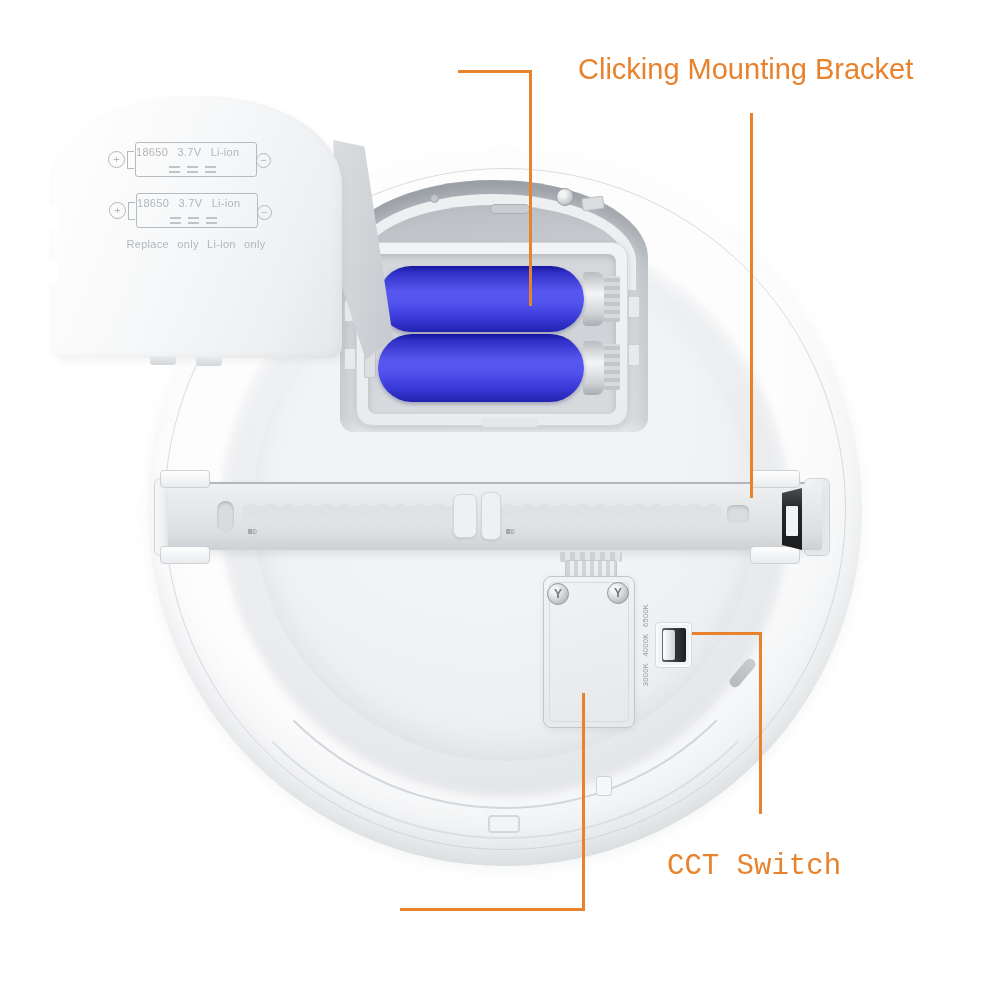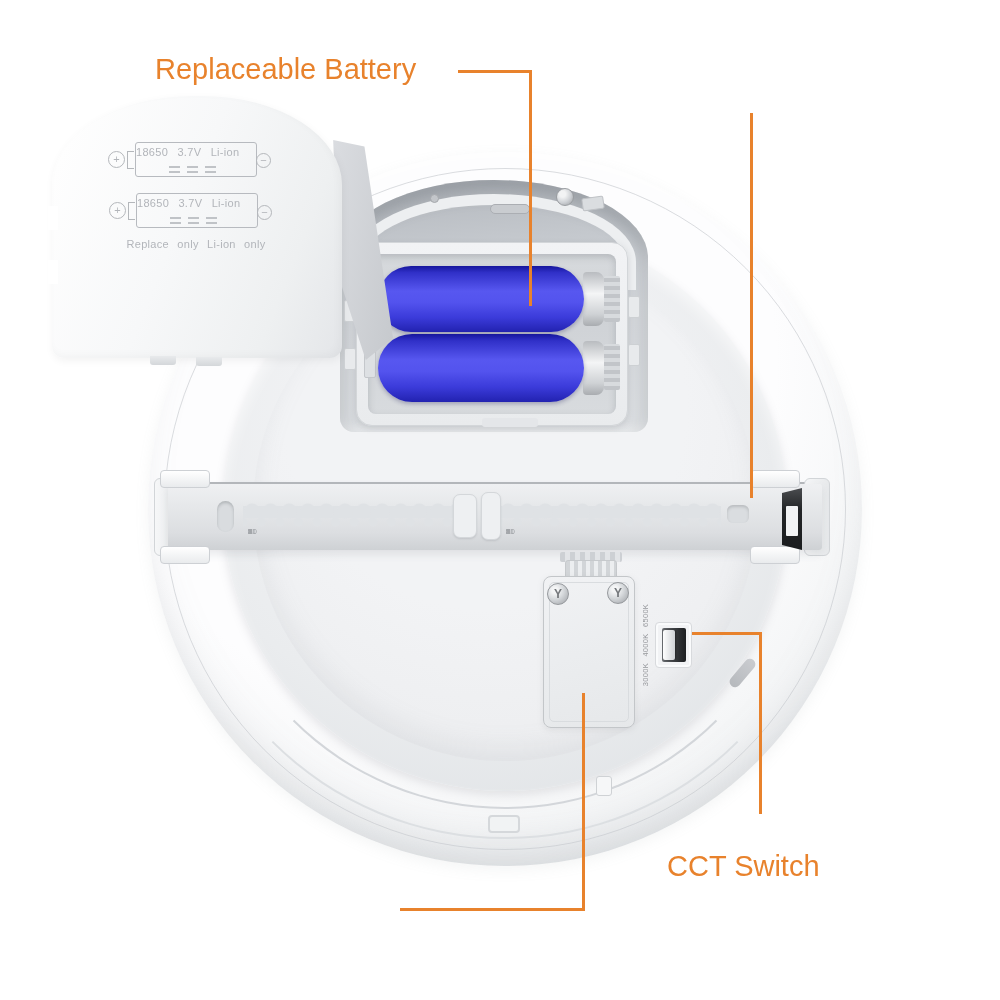--- a/index.html
+++ b/index.html
@@ -282,26 +282,26 @@
   <div class="bat-outline" style="left:136px;top:193px;">
     <span class="lbl">18650 3.7V Li-ion</span>
     <div class="dashes"></div>
   </div>
   <div class="polarity" style="left:257px;top:205px;width:15px;height:15px;">
       <span>−</span>
     </div>
 
   <div class="plate-note">Replace only Li-ion only</div>
 
-  <div class="callout" style="left:155px;top:53px;">Replaceable Battery</div>
   <div class="oline" style="left:458px;top:70px;width:74px;height:3px;"></div>
   <div class="oline" style="left:529px;top:70px;width:3px;height:236px;"></div>
 
+  <div class="callout" style="left:578px;top:53px;">Clicking Mounting Bracket</div>
   <div class="oline" style="left:750px;top:113px;width:3px;height:385px;"></div>
 
-  <div class="callout" style="left:667px;top:850px;">CCT Switch</div>
+  <div class="callout" style="left:667px;top:850px;font-family:Liberation Mono, monospace;">CCT Switch</div>
   <div class="oline" style="left:692px;top:632px;width:70px;height:3px;"></div>
   <div class="oline" style="left:759px;top:632px;width:3px;height:182px;"></div>
 
   <div class="oline" style="left:582px;top:693px;width:3px;height:218px;"></div>
   <div class="oline" style="left:400px;top:908px;width:185px;height:3px;"></div>
 
 </div>
 
 </body></html>

